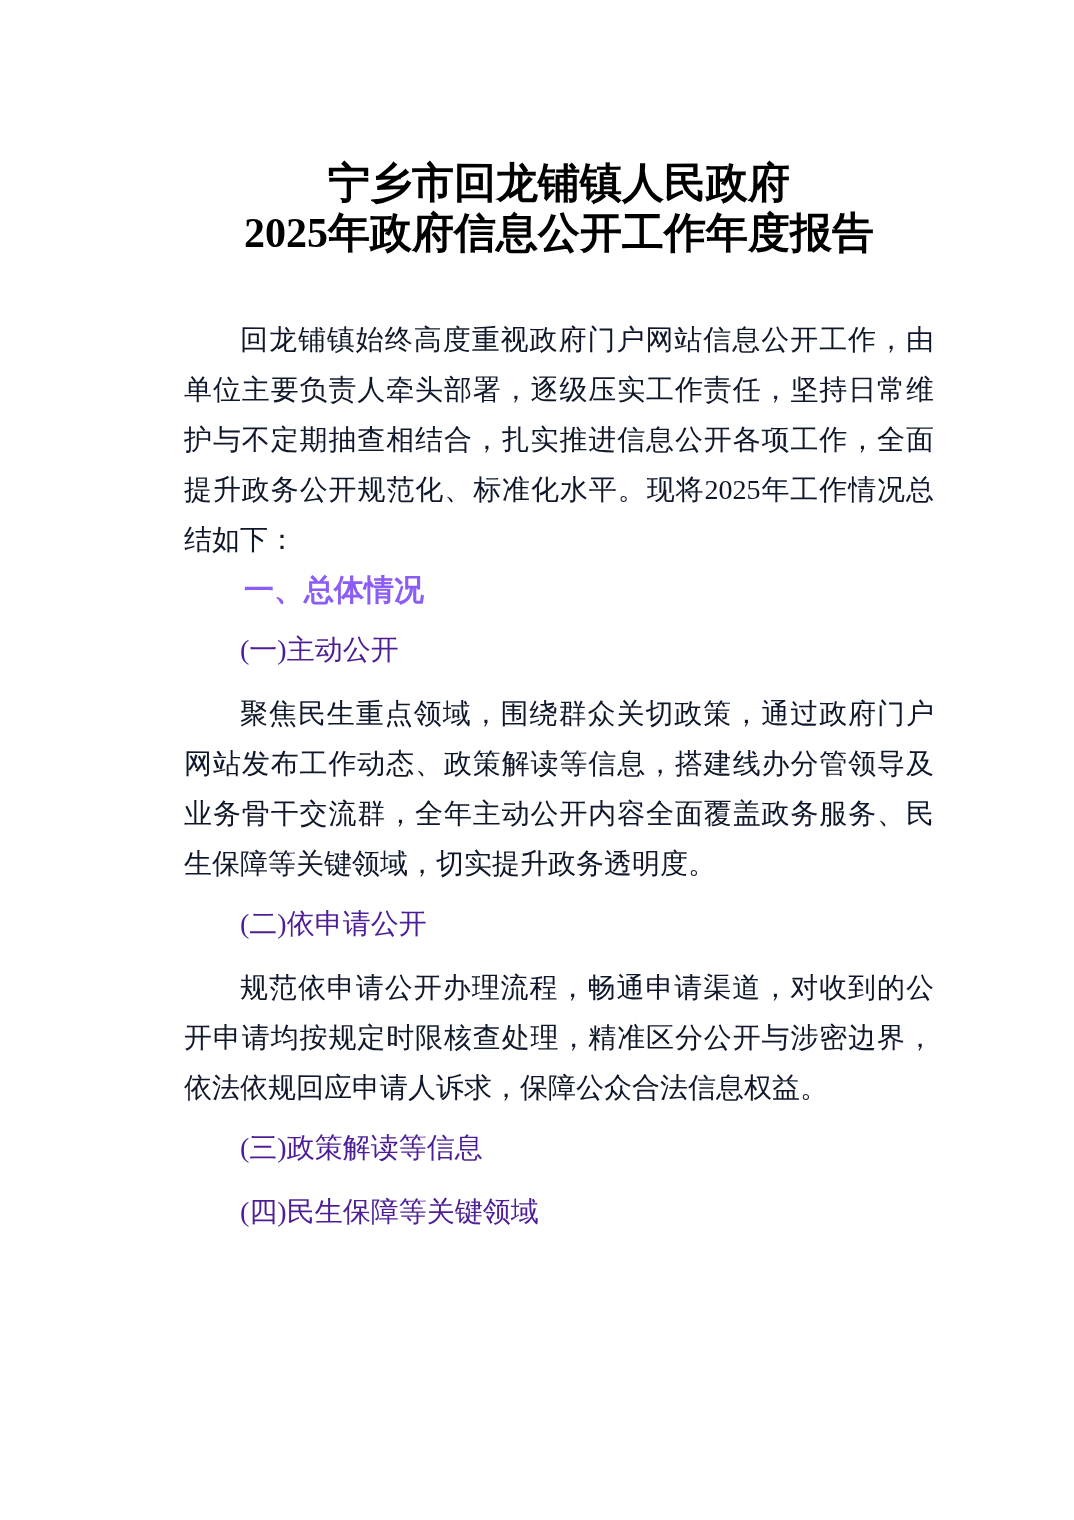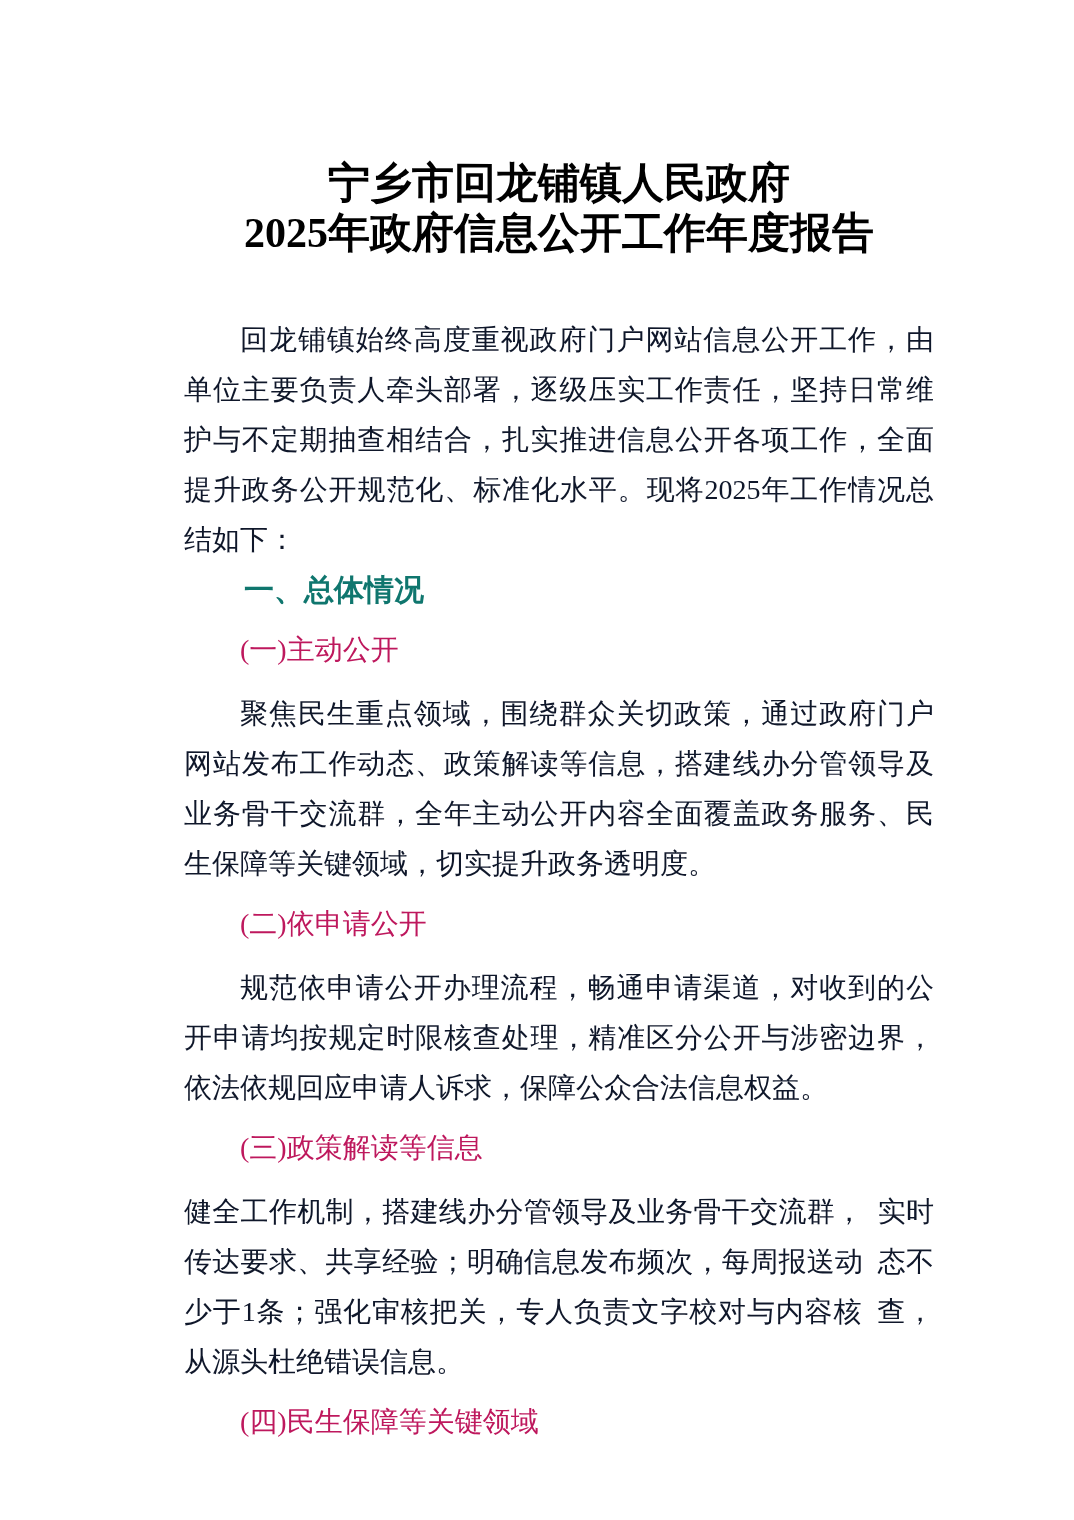--- a/index.html
+++ b/index.html
@@ -42,30 +42,30 @@
   .no-indent {
     text-indent: 0;
   }
   .section-heading {
     margin: 0 176px 0 148px;
     font-family: "Liberation Sans", "DejaVu Sans", sans-serif;
     font-weight: bold;
     font-size: 30px;
     line-height: 50px;
     text-indent: 60px;
-    color: #0f766e;
+    color: #8b5cf6;
   }
   .sub-heading {
     margin: 10px 176px 14px 148px;
     font-family: "Liberation Serif", "DejaVu Serif", serif;
     font-weight: normal;
     font-size: 28px;
     line-height: 50px;
     text-indent: 56px;
-    color: #be185d;
+    color: #4c1d95;
   }
 </style>
 </head>
 <body>
 
 <div class="page">
 
   <h1 class="doc-title">
     <span class="title-line">宁乡市回龙铺镇人民政府</span>
     <span class="title-line">2025年政府信息公开工作年度报告</span>
@@ -75,17 +75,16 @@
 
   <h2 class="section-heading">一、总体情况</h2>
 
   <h3 class="sub-heading">(一)主动公开</h3>
   <p class="body-para indent">聚焦民生重点领域，围绕群众关切政策，通过政府门户网站发布工作动态、政策解读等信息，搭建线办分管领导及业务骨干交流群，全年主动公开内容全面覆盖政务服务、民生保障等关键领域，切实提升政务透明度。</p>
 
   <h3 class="sub-heading">(二)依申请公开</h3>
   <p class="body-para indent">规范依申请公开办理流程，畅通申请渠道，对收到的公开申请均按规定时限核查处理，精准区分公开与涉密边界，依法依规回应申请人诉求，保障公众合法信息权益。</p>
 
   <h3 class="sub-heading">(三)政策解读等信息</h3>
-  <p class="body-para no-indent">健全工作机制，搭建线办分管领导及业务骨干交流群， 实时传达要求、共享经验；明确信息发布频次，每周报送动 态不少于1条；强化审核把关，专人负责文字校对与内容核 查，从源头杜绝错误信息。</p>
 
   <h3 class="sub-heading">(四)民生保障等关键领域</h3>
 
 </div>
 
 </body></html>

